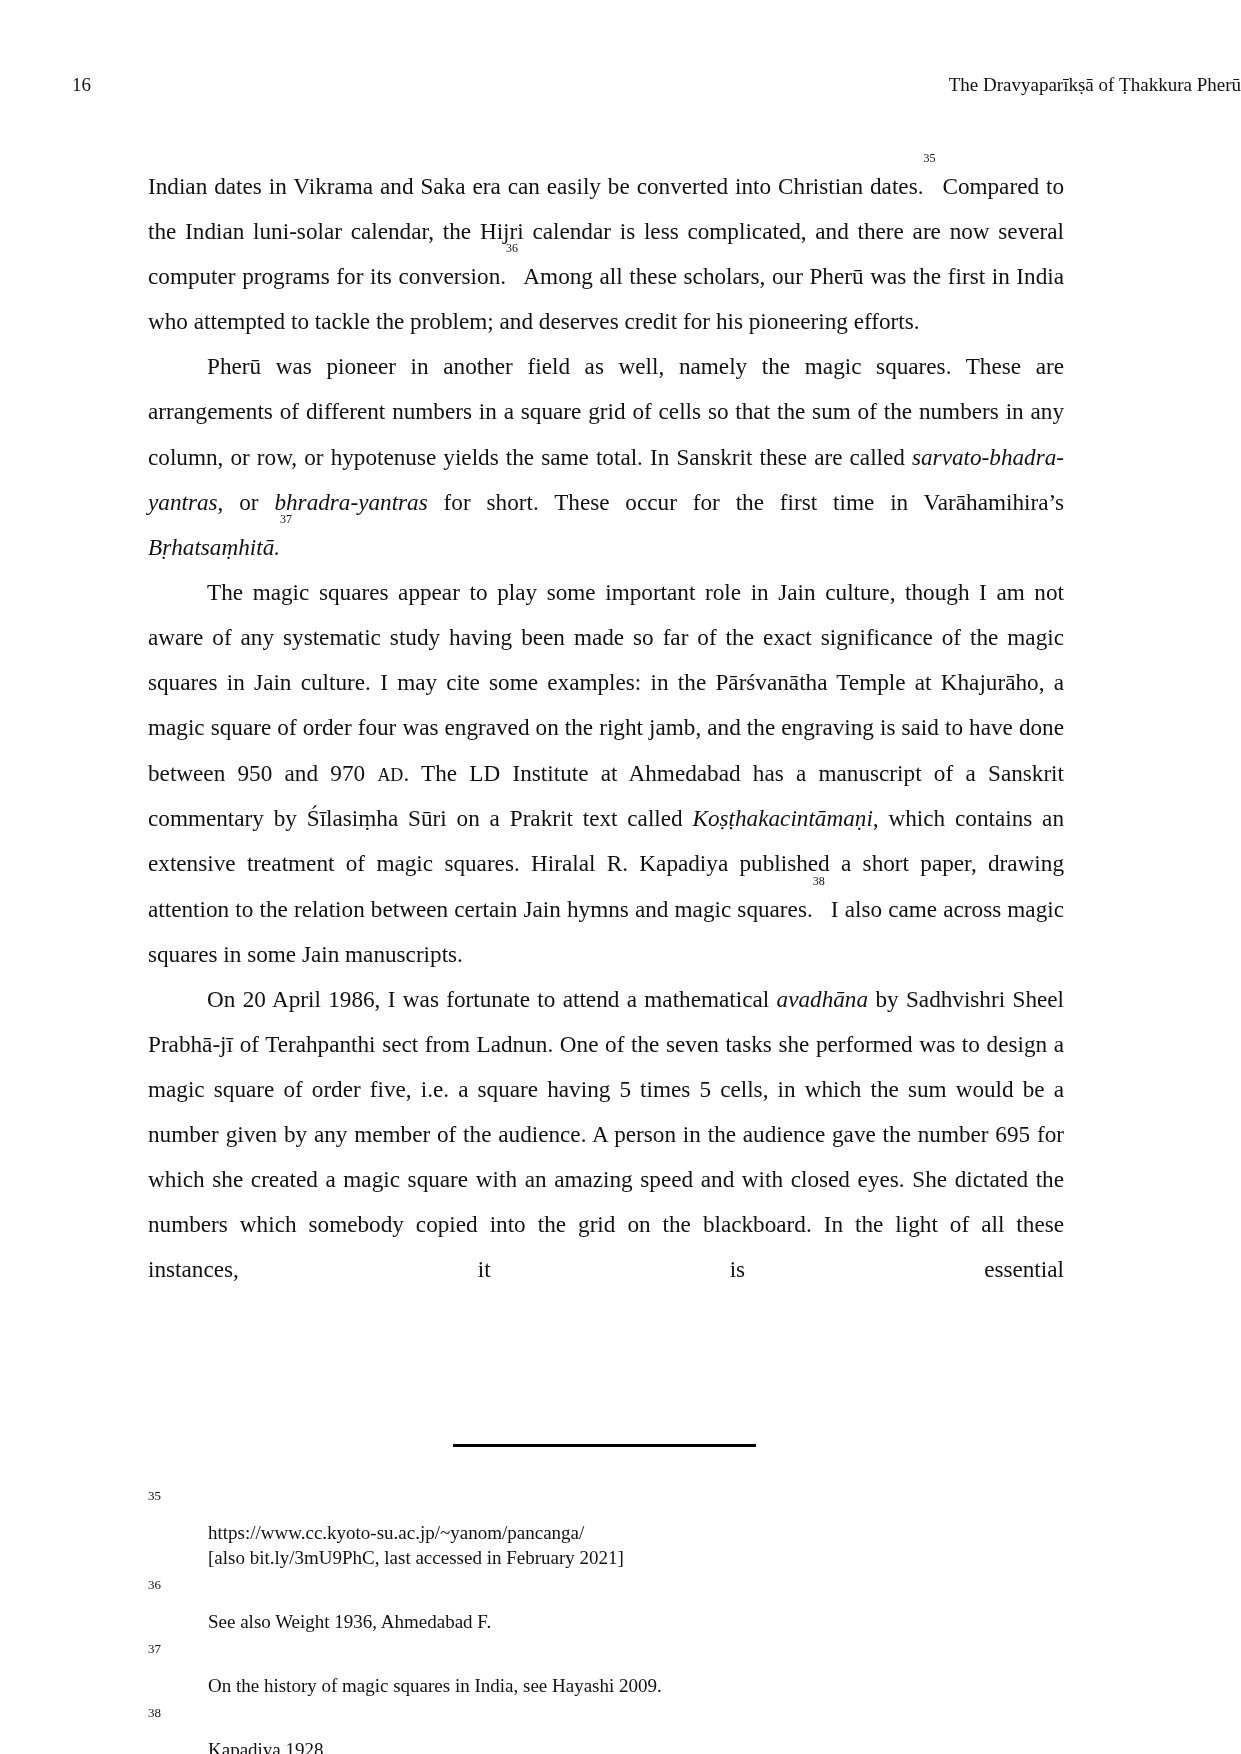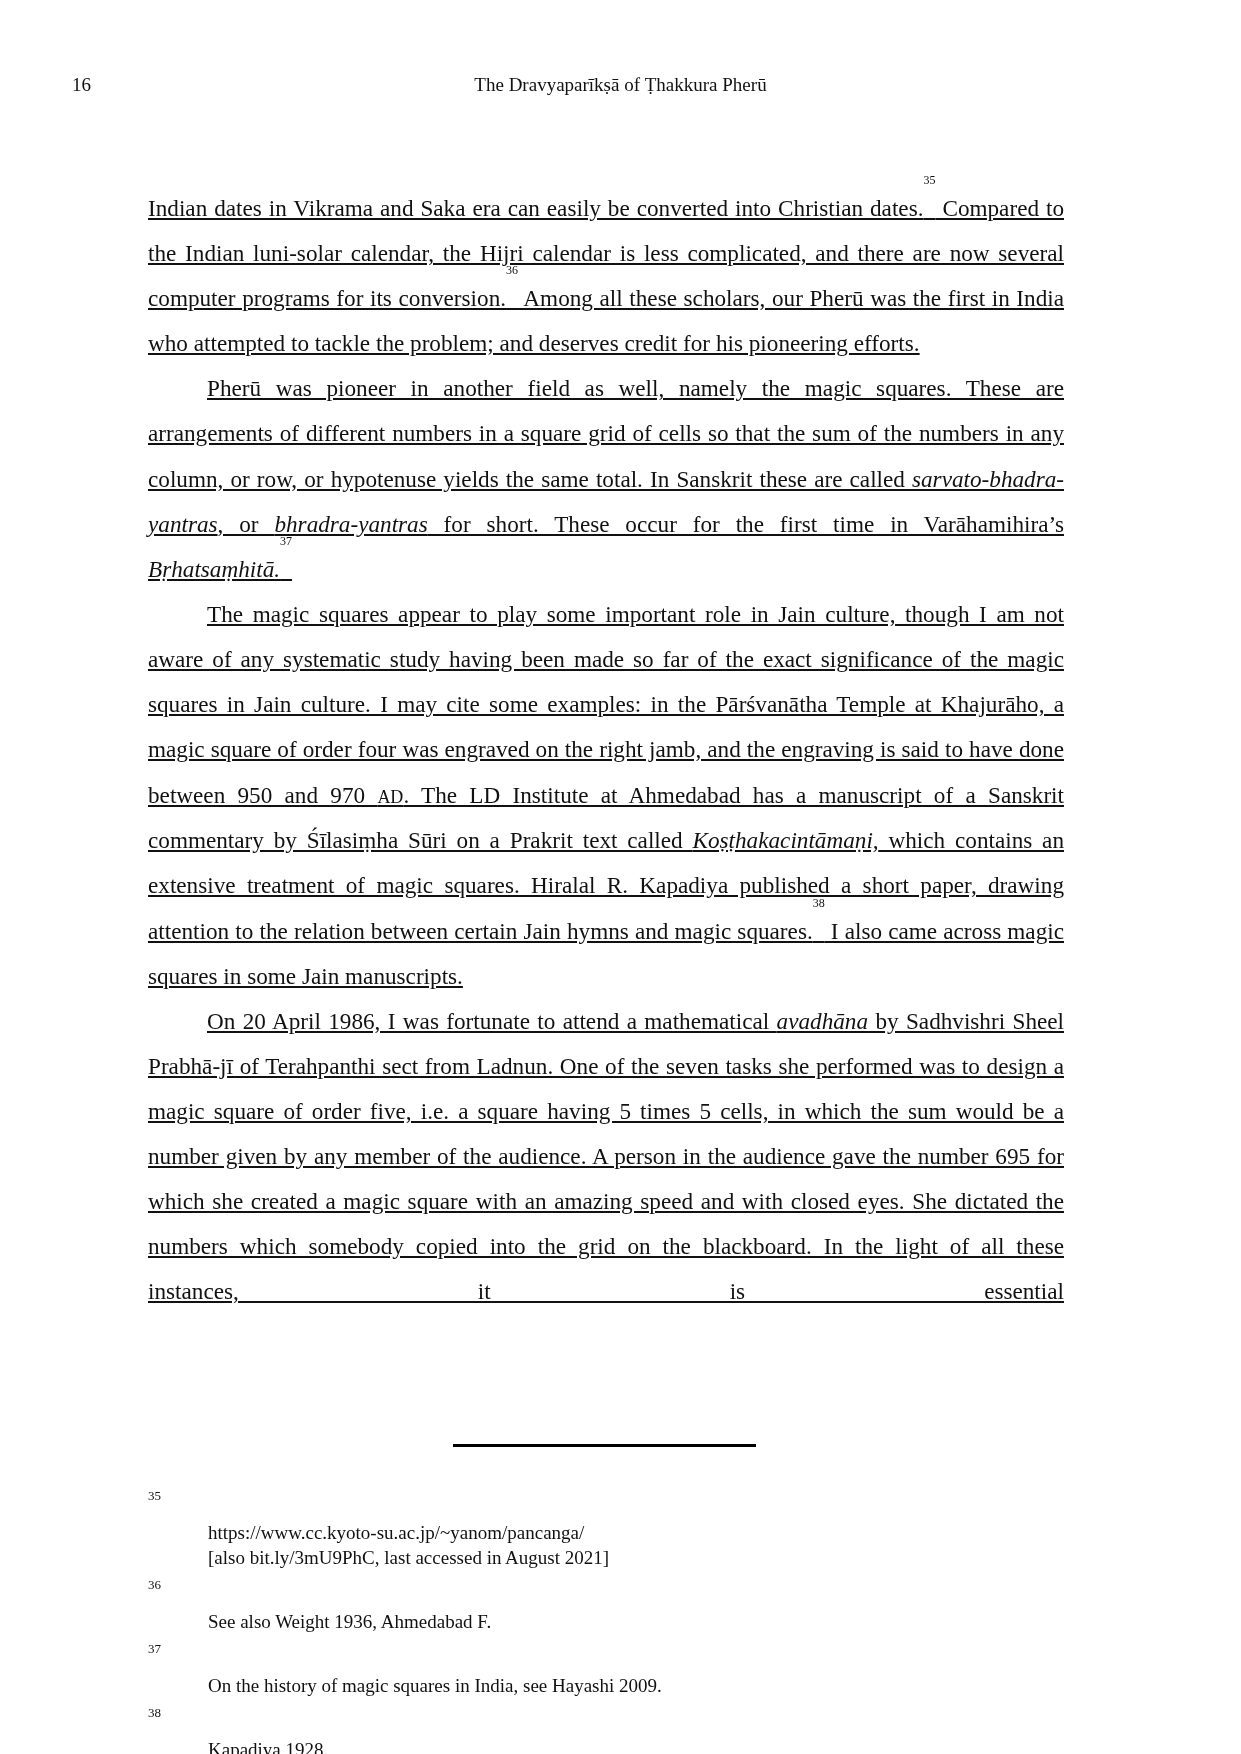--- a/index.html
+++ b/index.html
@@ -1,23 +1,23 @@
 <!DOCTYPE html>
 <html><head>
 <meta charset="utf-8">
 <style>
   html, body { margin: 0; padding: 0; background: #ffffff; }
   body { width: 1241px; height: 1754px; position: relative; overflow: hidden;
          font-family: "Liberation Serif", "DejaVu Serif", serif; color: #111111; }
   .running-head { position: absolute; top: 74px; left: 0; width: 1241px; height: 30px;
                   font-size: 19px; }
   .page-number { position: absolute; left: 72px; top: 0; }
-  .running-title { position: absolute; left: 0; right: 0; top: 0; text-align: center; }
-  .body-text { position: absolute; left: 148px; top: 186px; width: 916px;
-               font-size: 23.2px; line-height: 45.1px; text-align: justify; text-decoration: underline; }
+  .running-title { position: absolute; left: 0; right: 0; top: 0; text-align: right; }
+  .body-text { position: absolute; left: 148px; top: 164px; width: 916px;
+               font-size: 23.2px; line-height: 45.1px; text-align: justify; }
   .body-text p { margin: 0; }
   .body-text p.indent { text-indent: 59px; }
   .body-text p.last-line-justify { text-align-last: justify; }
   sup { font-size: 12px; vertical-align: top; position: relative; top: -6px; line-height: 0; }
   .sc { font-variant: small-caps; font-size: 25px; }
   .footnote-rule { position: absolute; left: 453px; top: 1444px; width: 303px; height: 3px;
                    background: #000000; }
   .footnotes { position: absolute; left: 148px; top: 1487px; width: 900px; font-size: 19px;
                line-height: 25px; }
   .footnote { display: flex; margin-bottom: 6px; }
@@ -39,21 +39,21 @@
   <p class="indent last-line-justify"><span>On 20 April 1986, I was fortunate to attend a mathematical </span><em>avadhāna</em><span> by Sadhvishri Sheel Prabhā-jī of Terahpanthi sect from Ladnun. One of the seven tasks she performed was to design a magic square of order five, i.e. a square having 5 times 5 cells, in which the sum would be a number given by any member of the audience. A person in the audience gave the number 695 for which she created a magic square with an amazing speed and with closed eyes. She dictated the numbers which somebody copied into the grid on the blackboard. In the light of all these instances, it is essential</span></p>
 </div>
 
 <div class="footnote-rule"></div>
 
 <div class="footnotes">
   <div class="footnote">
     <span class="fn-num">35</span>
     <span class="fn-text">
       <span>https://www.cc.kyoto-su.ac.jp/~yanom/pancanga/</span><br>
-      <span>[also bit.ly/3mU9PhC, last accessed in August 2021]</span>
+      <span>[also bit.ly/3mU9PhC, last accessed in February 2021]</span>
     </span>
   </div>
   <div class="footnote">
     <span class="fn-num">36</span>
     <span class="fn-text">See also Weight 1936, Ahmedabad F.</span>
   </div>
   <div class="footnote">
     <span class="fn-num">37</span>
     <span class="fn-text">On the history of magic squares in India, see Hayashi 2009.</span>
   </div>

